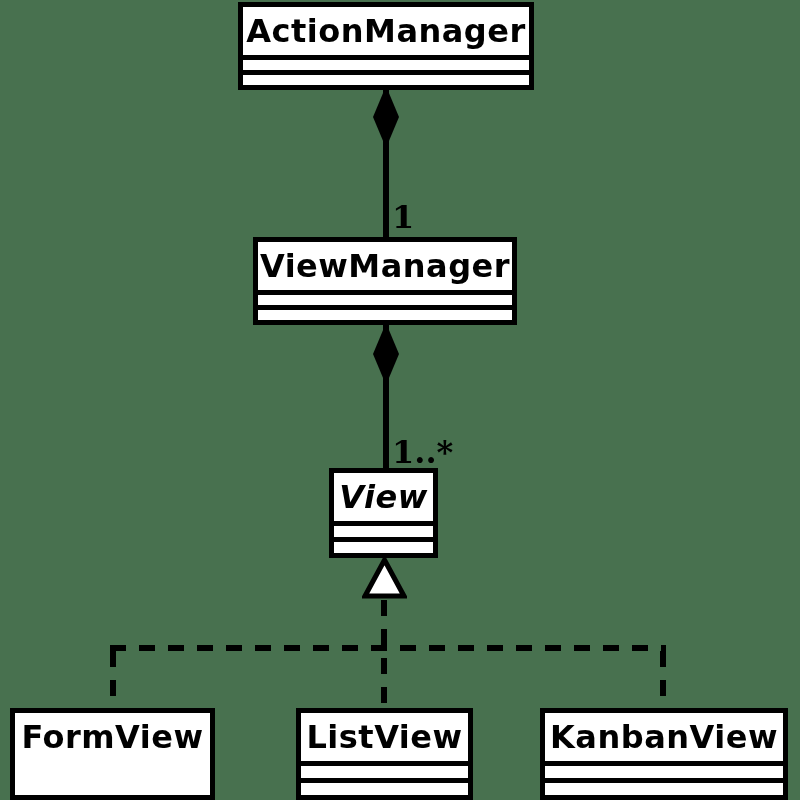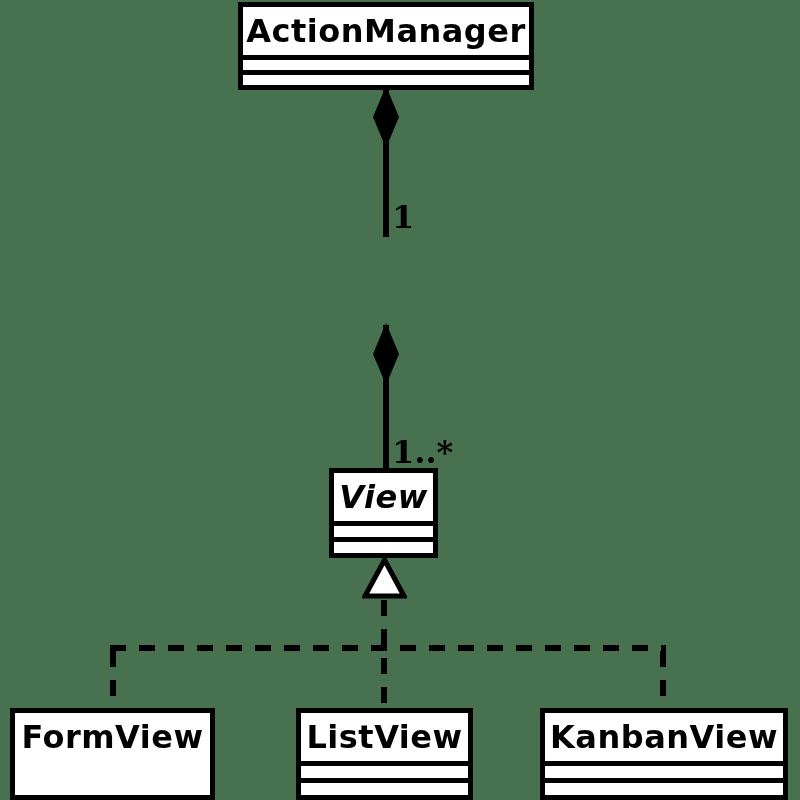--- a/index.html
+++ b/index.html
@@ -88,20 +88,25 @@
   <div class="uml-class" style="left:238px; top:2px; width:296px; height:88px;">
     <div class="uml-title">ActionManager</div>
     <div class="uml-sec"></div>
     <div class="uml-sec"></div>
   </div>
 
   <div class="solid-v" style="left:383px; top:88px; height:149px;"></div>
   <div class="diamond" style="left:373px; top:86px;"></div>
   <div class="mult" style="left:392px; top:201px;">1</div>
 
+  <div class="uml-class" style="left:253px; top:237px; width:264px; height:88px;">
+    <div class="uml-title">ViewManager</div>
+    <div class="uml-sec"></div>
+    <div class="uml-sec"></div>
+  </div>
 
   <div class="solid-v" style="left:383px; top:325px; height:143px;"></div>
   <div class="diamond" style="left:373px; top:323px;"></div>
   <div class="mult" style="left:392px; top:436px;">1..*</div>
 
   <div class="uml-class" style="left:329px; top:468px; width:109px; height:90px;">
     <div class="uml-title abstract">View</div>
     <div class="uml-sec"></div>
     <div class="uml-sec"></div>
   </div>

